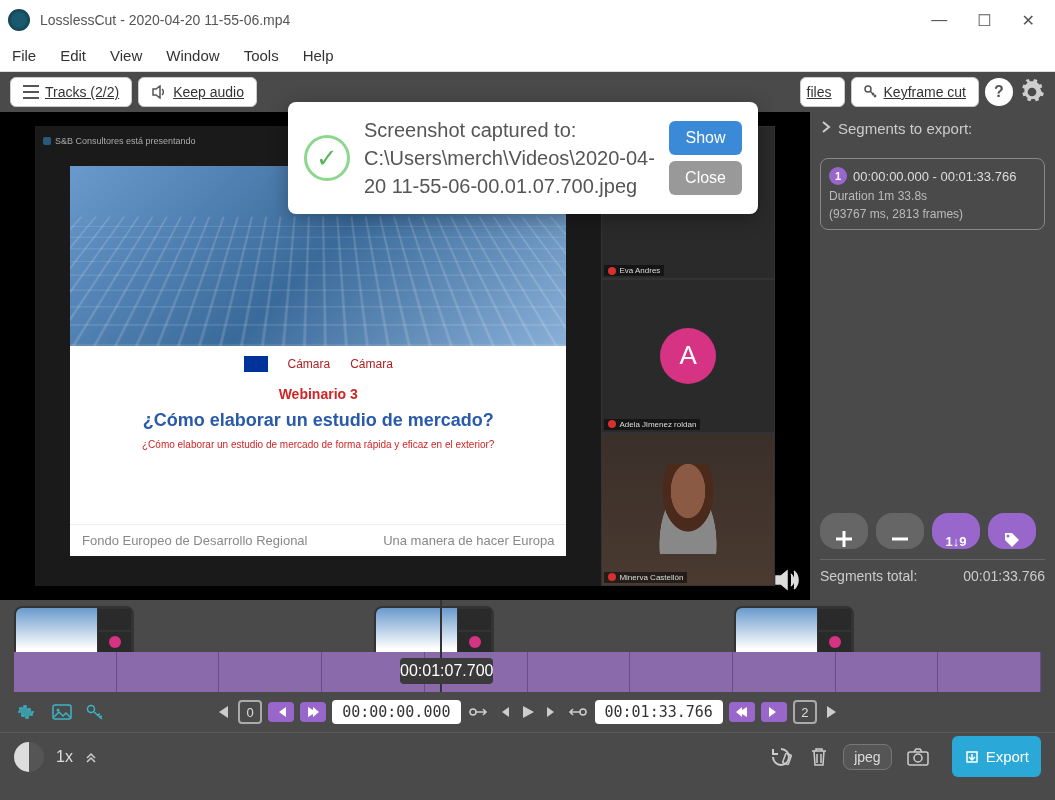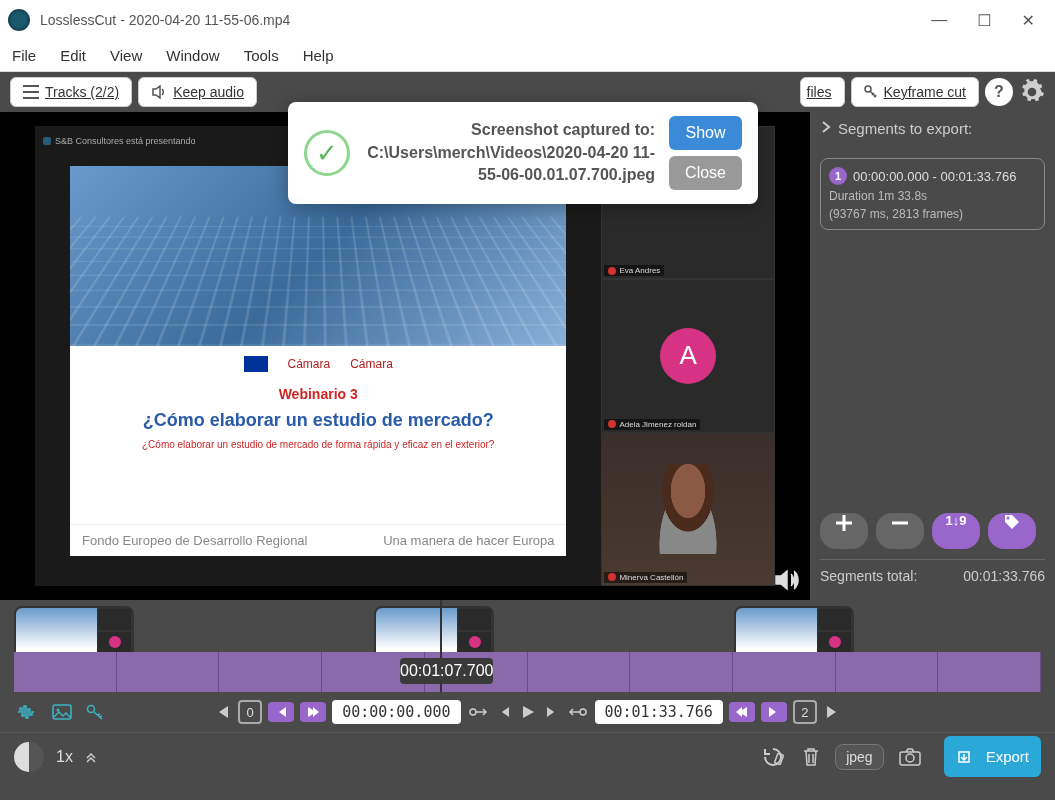--- a/index.html
+++ b/index.html
@@ -52,21 +52,21 @@
 .volume-icon { position: absolute; bottom: 8px; right: 8px; color: #ddd; }
 
 
 .segments-panel { width: 245px; background: #4a4a4a; padding: 8px 10px; color: #ddd; display: flex; flex-direction: column; }
 .segments-panel .hdr { font-size: 15px; color: #ccc; display: flex; align-items: flex-start; gap: 6px; margin-bottom: 21px; }
 .segment-card { border: 1px solid #888; border-radius: 8px; padding: 8px; background: #4a4a4a; }
 .segment-card .row1 { display: flex; align-items: center; gap: 6px; font-size: 13px; }
 .segment-card .num { width: 18px; height: 18px; background: #9966cc; border-radius: 50%; color: #fff; display: flex; align-items: center; justify-content: center; font-size: 11px; font-weight: bold; }
 .segment-card .meta { font-size: 12px; color: #bbb; margin-top: 4px; }
 .seg-btns { display: flex; gap: 8px; margin-top: auto; margin-bottom: 10px; }
-.seg-btn { width: 48px; height: 36px; background: #666; border-radius: 16px; display: flex; align-items: flex-start; justify-content: center; color: #fff; font-size: 22px; cursor: pointer; }
+.seg-btn { width: 48px; height: 36px; background: #666; border-radius: 16px; display: flex; align-items: flex-end; justify-content: center; color: #fff; font-size: 22px; cursor: pointer; }
 .seg-btn.purple { background: #9966cc; }
 .segments-total { display: flex; justify-content: space-between; font-size: 14px; color: #ccc; padding: 8px 0; border-top: 1px solid #666; }
 
 
 .timeline-area { height: 92px; background: #4a4a4a; position: relative; }
 .thumbs { display: flex; position: absolute; top: 6px; left: 14px; gap: 240px; }
 .thumb { width: 120px; height: 72px; background: #1a1a1a; border-radius: 8px; border: 2px solid #333; display: flex; overflow: hidden; }
 .thumb .tslide { width: 70%; background: linear-gradient(#6a9acc, #fff 60%); }
 .thumb .tpart { width: 30%; background: #2a2a2a; display: flex; flex-direction: column; }
 .thumb .tpart div { flex: 1; border: 1px solid #333; display: flex; align-items: center; justify-content: center; }
@@ -82,27 +82,27 @@
 .ctrl-icon { color: #ccc; cursor: pointer; padding: 2px; display: flex; align-items: center; }
 .ctrl-icon.teal { color: #3ab5c5; }
 .ctrl-box { min-width: 24px; height: 24px; border: 2px solid #aaa; border-radius: 4px; display: flex; align-items: center; justify-content: center; color: #ddd; font-size: 13px; cursor: pointer; padding: 0 4px; }
 .ctrl-pill { background: #9966cc; border-radius: 4px; padding: 3px 6px; color: #fff; cursor: pointer; display: flex; align-items: center; }
 .time-input { background: #fff; border-radius: 4px; padding: 3px 10px; font-size: 15px; color: #333; font-family: monospace; }
 
 
 .bottom-bar { height: 48px; background: #4a4a4a; display: flex; align-items: center; padding: 0 14px; gap: 12px; border-top: 1px solid #5a5a5a; }
 .yin { width: 30px; height: 30px; border-radius: 50%; background: linear-gradient(90deg, #ddd 50%, #555 50%); position: relative; cursor: pointer; }
 .speed { color: #ddd; font-size: 16px; }
-.export-btn { background: #2aa8d8; color: #fff; border-radius: 6px; padding: 12px 12px; display: flex; align-items: center; gap: 14px; font-size: 15px; cursor: pointer; margin-left: 8px; }
+.export-btn { background: #2aa8d8; color: #fff; border-radius: 6px; padding: 12px 12px; display: flex; align-items: center; gap: 6px; font-size: 15px; cursor: pointer; margin-left: 8px; }
 .fmt-box { background: #555; border: 1px solid #777; border-radius: 8px; padding: 4px 10px; color: #ddd; font-size: 14px; }
 
 
 .toast { position: absolute; top: 102px; left: 288px; width: 470px; background: #fff; border-radius: 8px; box-shadow: 0 4px 20px rgba(0,0,0,0.3); padding: 14px 16px; display: flex; align-items: center; gap: 14px; z-index: 100; }
 .toast .check { width: 46px; height: 46px; border: 3px solid #8dd68d; border-radius: 50%; display: flex; align-items: center; justify-content: center; color: #5ab55a; font-size: 26px; flex-shrink: 0; }
-.toast .msg { flex: 1; text-align: right; color: #555; font-size: 16px; line-height: 1.4; font-weight: bold; }
+.toast .msg { flex: 1; text-align: left; color: #555; font-size: 20px; line-height: 1.4; }
 .toast .btns { display: flex; flex-direction: column; gap: 6px; }
 .toast .btns button { border: none; border-radius: 6px; padding: 8px 16px; font-size: 16px; cursor: pointer; }
 .toast .show-btn { background: #3a8ad8; color: #fff; }
 .toast .close-btn { background: #999; color: #fff; }
 
 svg { display: block; }
 </style>
 </head>
 <body>
 

